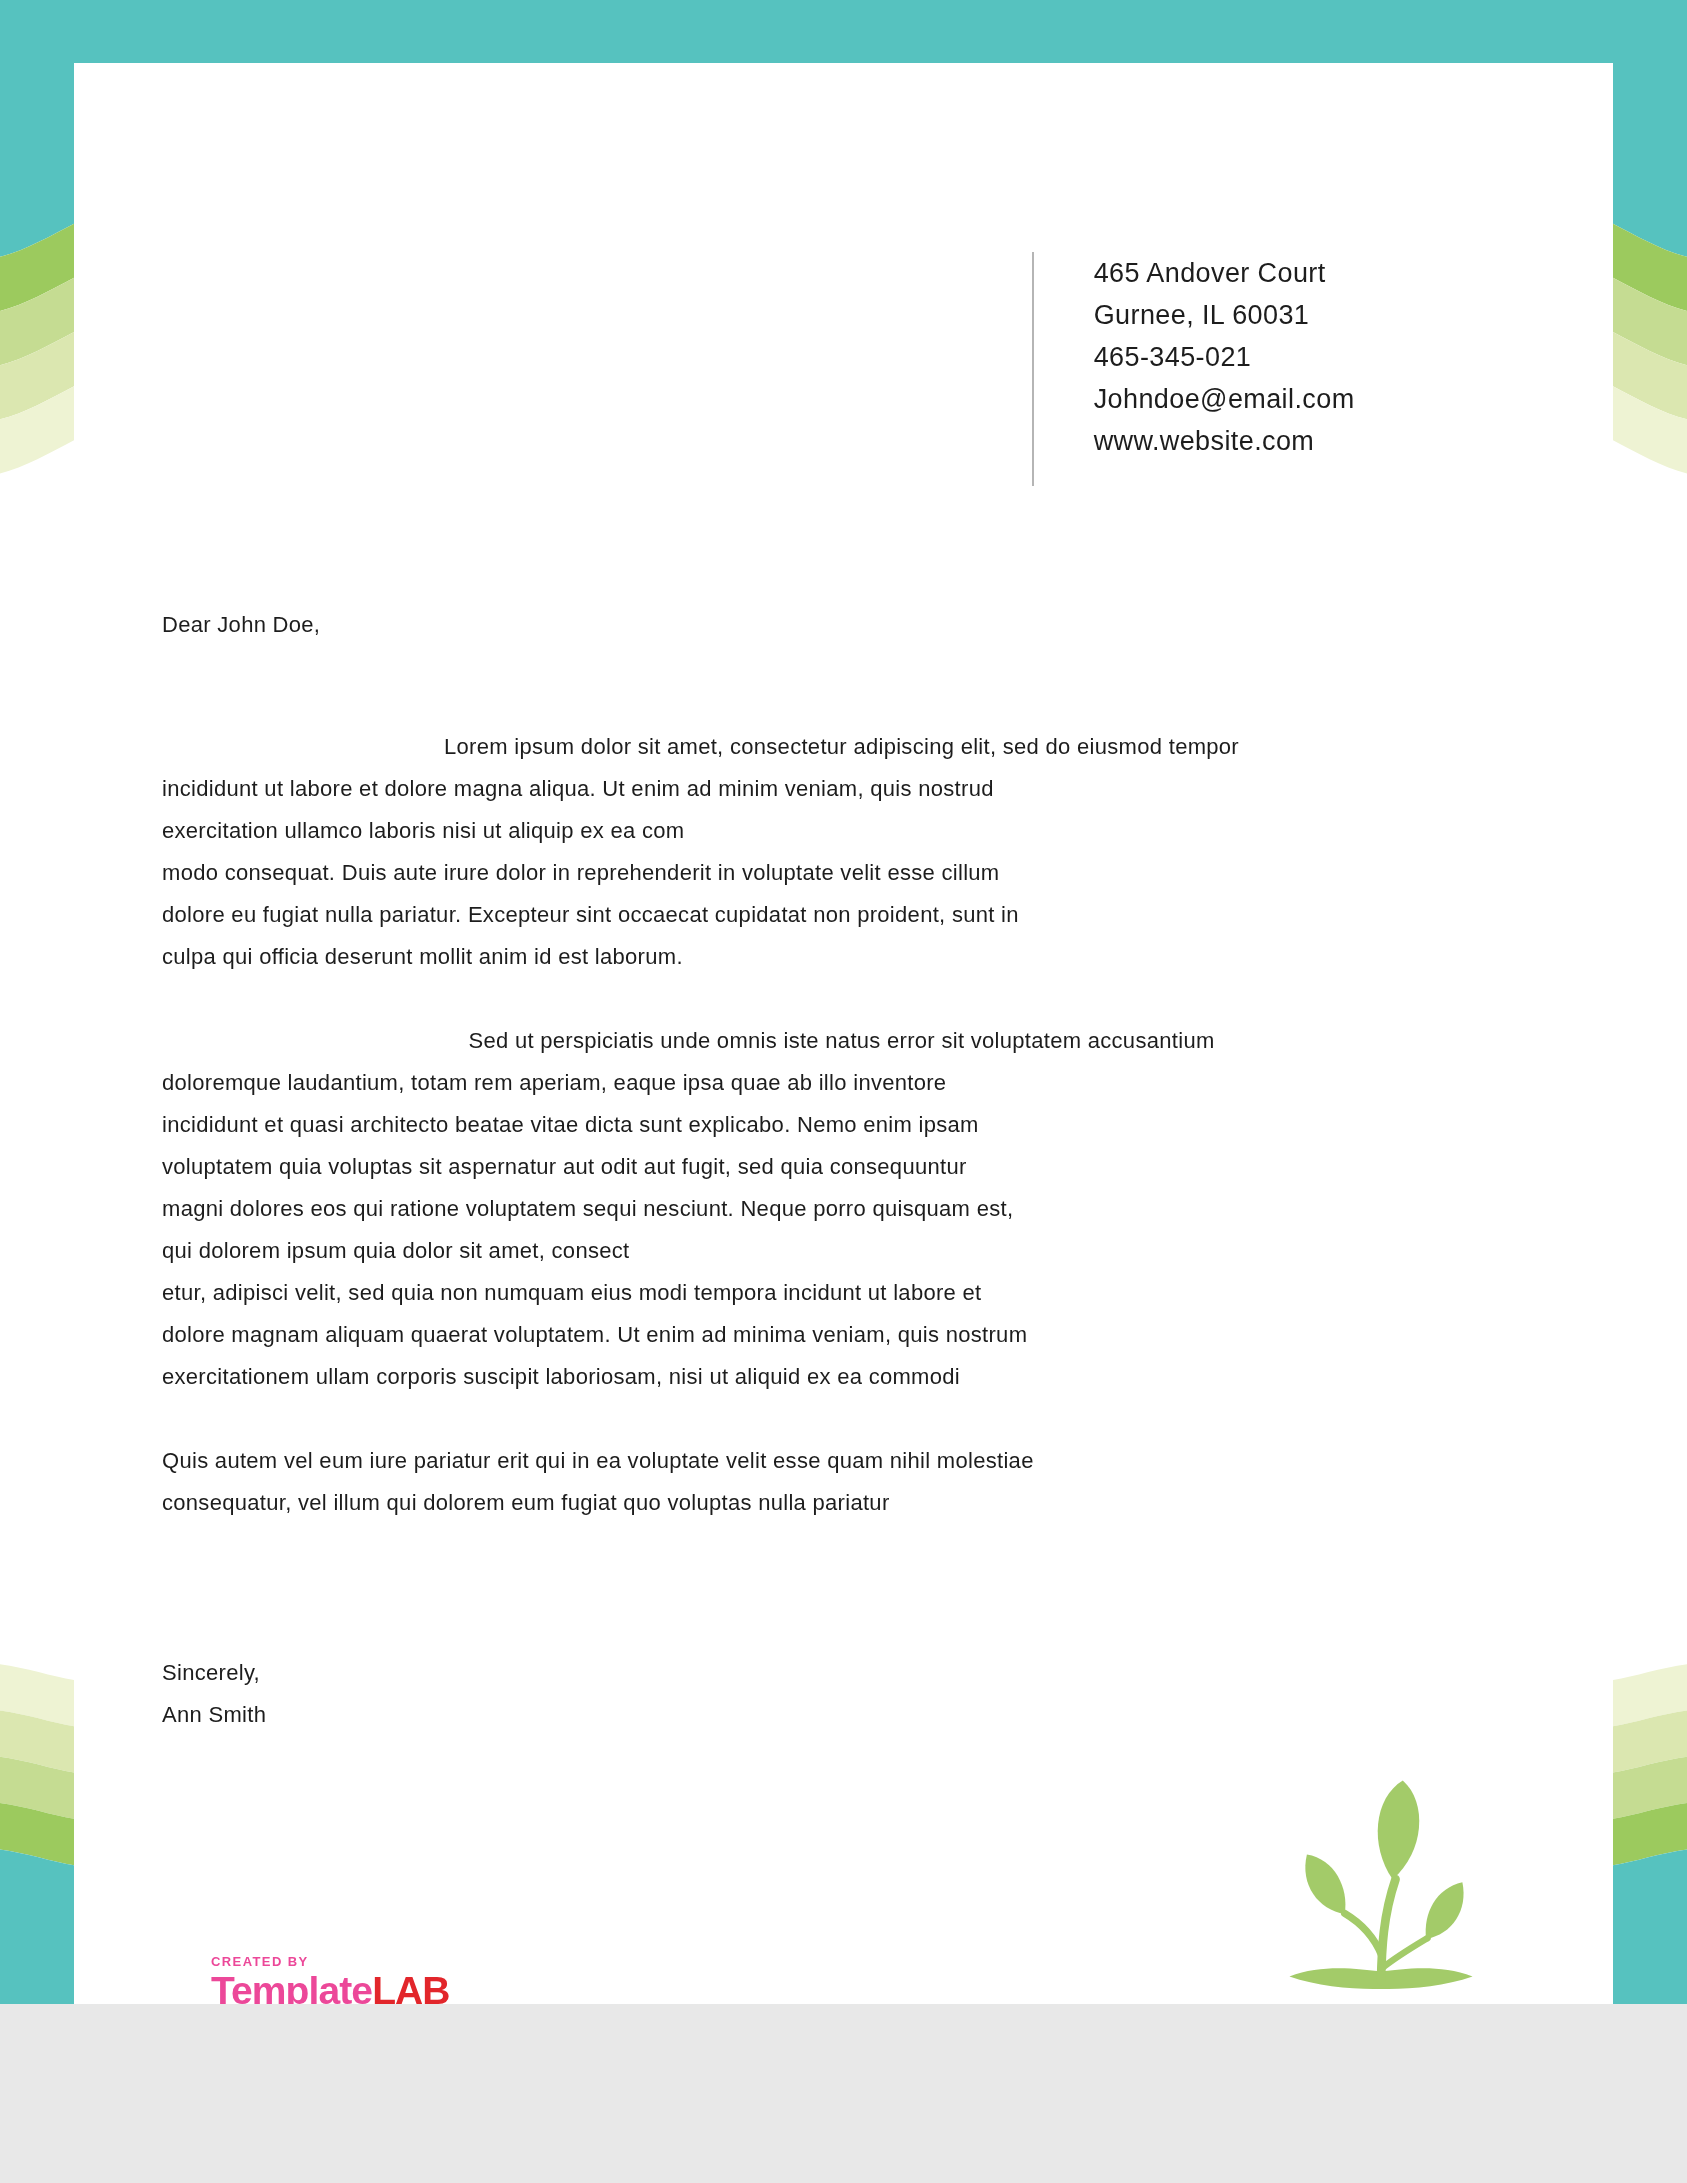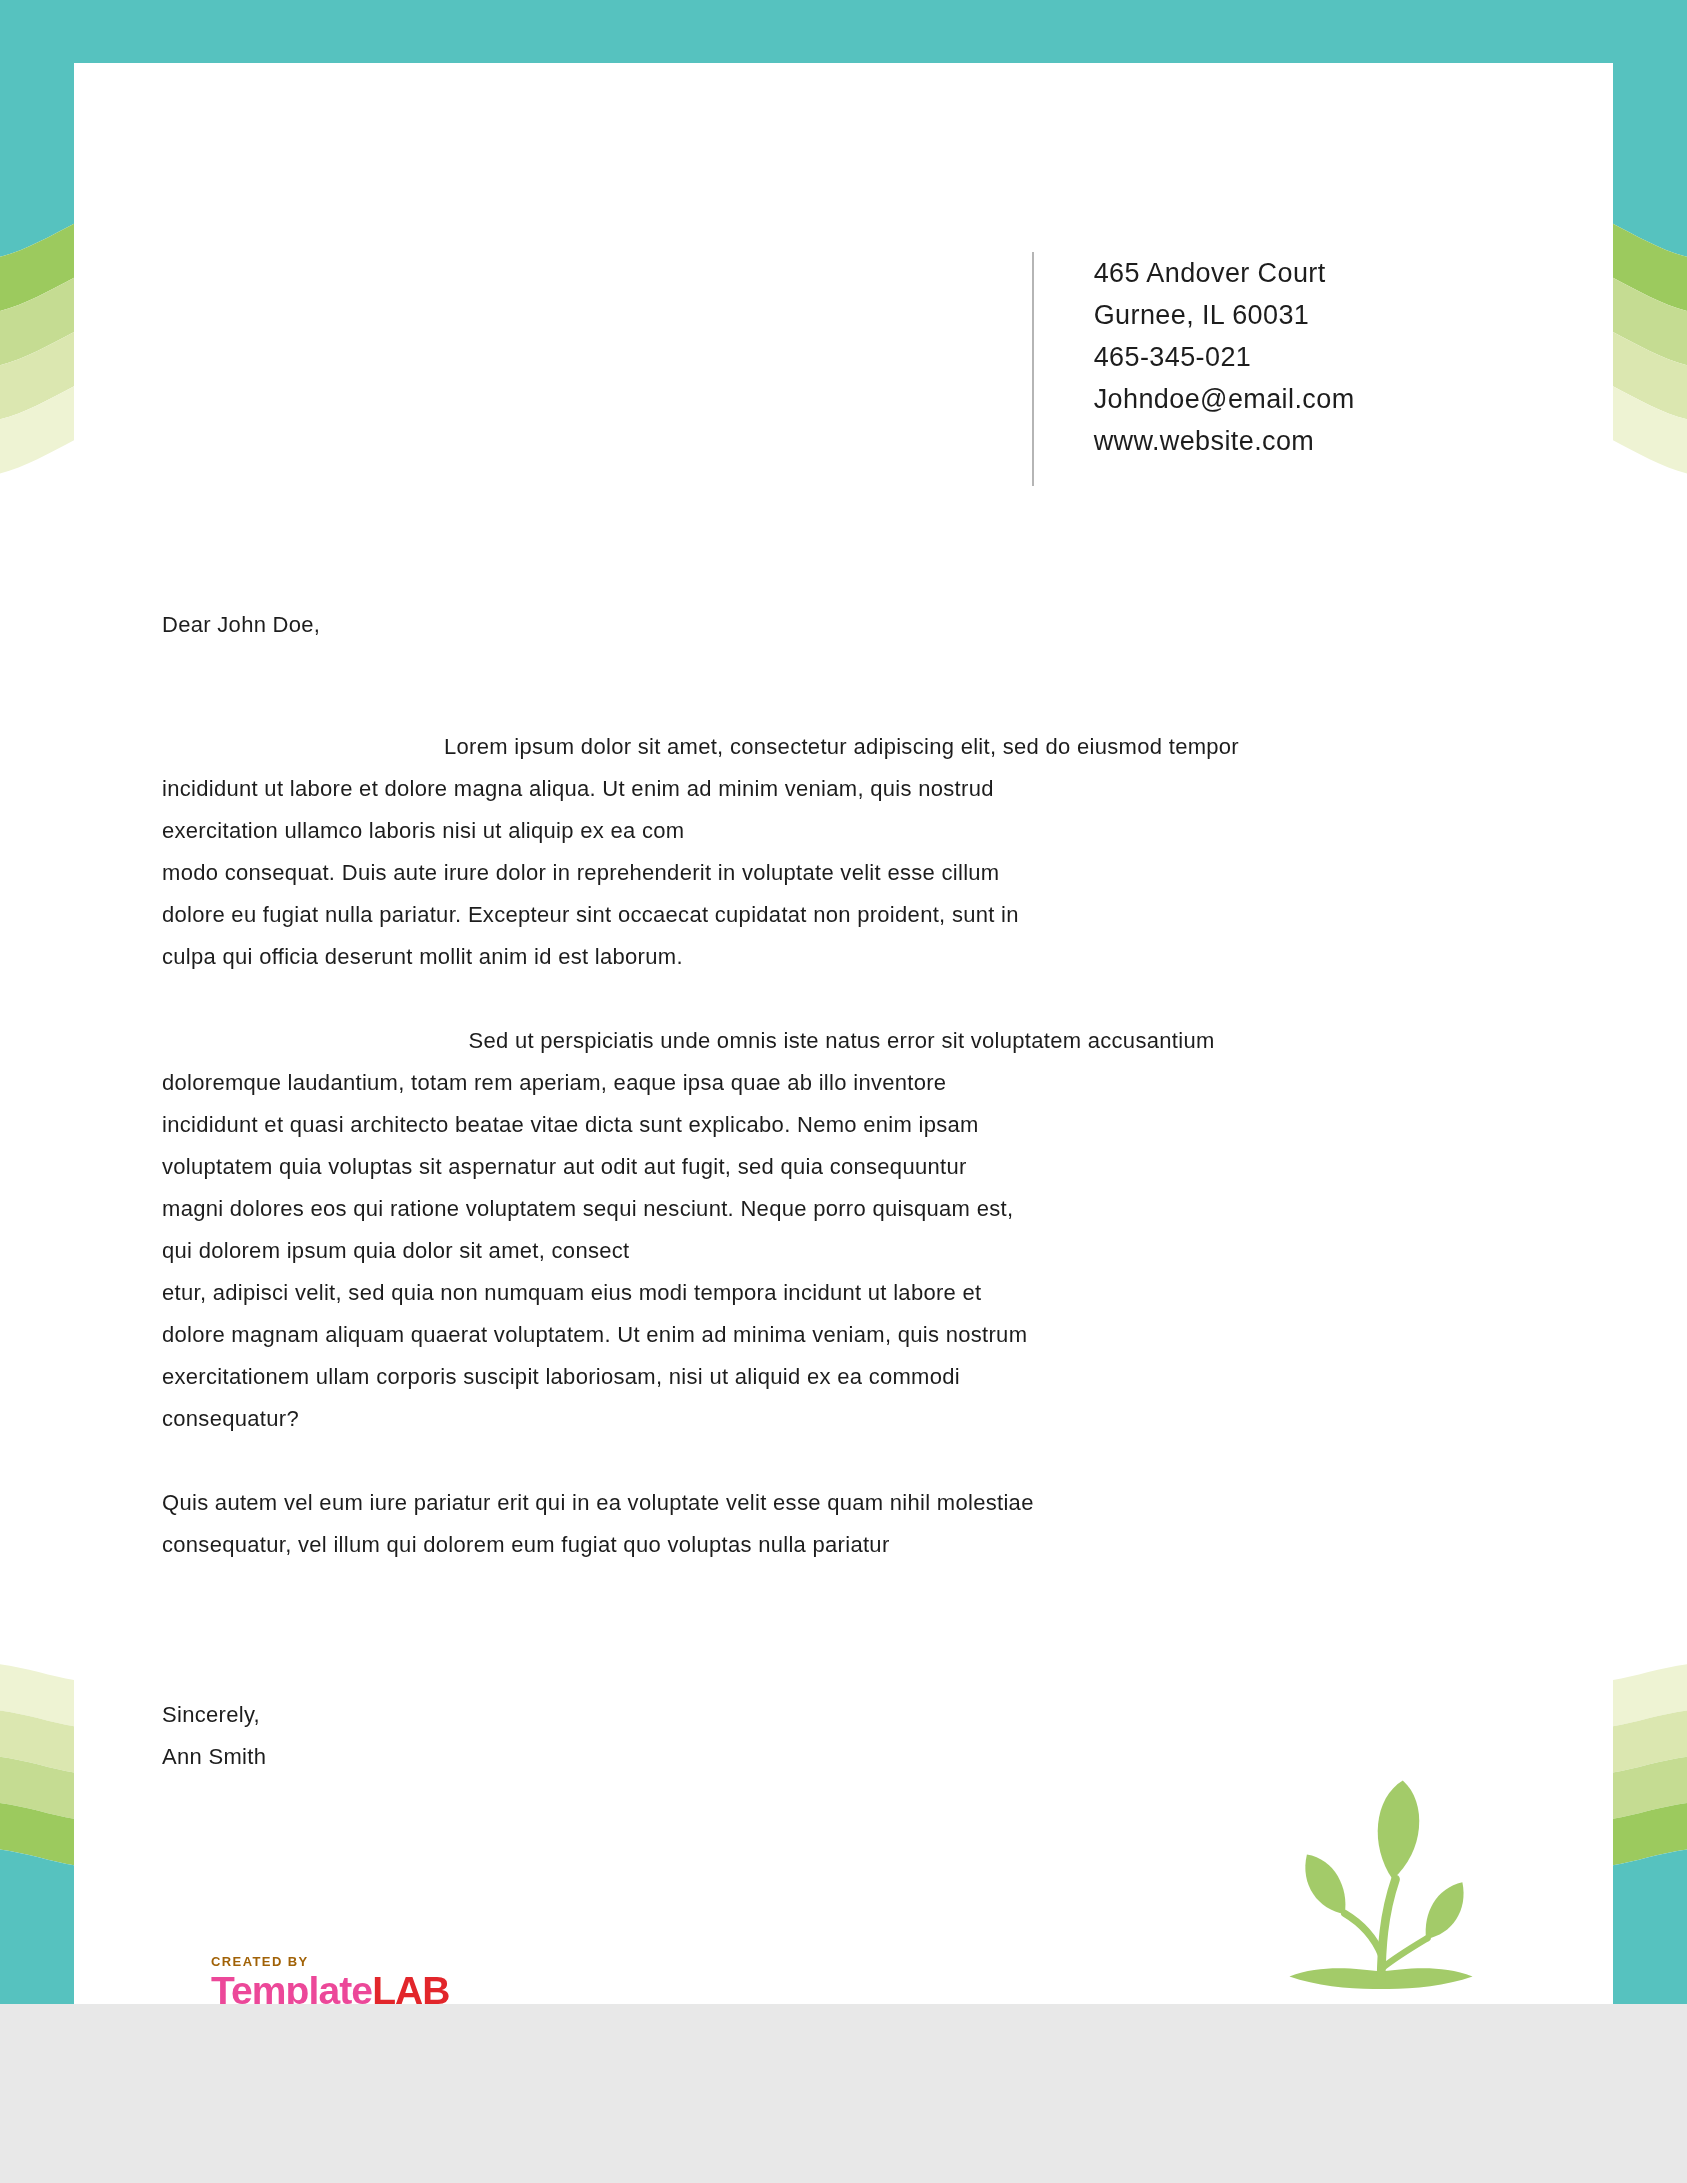--- a/index.html
+++ b/index.html
@@ -95,35 +95,34 @@
         <div class="para">
           <div class="letter-line indent">Sed ut perspiciatis unde omnis iste natus error sit voluptatem accusantium</div>
           <div class="letter-line">doloremque laudantium, totam rem aperiam, eaque ipsa quae ab illo inventore</div>
           <div class="letter-line">incididunt et quasi architecto beatae vitae dicta sunt explicabo. Nemo enim ipsam</div>
           <div class="letter-line">voluptatem quia voluptas sit aspernatur aut odit aut fugit, sed quia consequuntur</div>
           <div class="letter-line">magni dolores eos qui ratione voluptatem sequi nesciunt. Neque porro quisquam est,</div>
           <div class="letter-line">qui dolorem ipsum quia dolor sit amet, consect</div>
           <div class="letter-line">etur, adipisci velit, sed quia non numquam eius modi tempora incidunt ut labore et</div>
           <div class="letter-line">dolore magnam aliquam quaerat voluptatem. Ut enim ad minima veniam, quis nostrum</div>
           <div class="letter-line">exercitationem ullam corporis suscipit laboriosam, nisi ut aliquid ex ea commodi</div>
-          <div class="letter-line">consequatur?</div>
         </div>
         <div class="para">
           <div class="letter-line">Quis autem vel eum iure pariatur erit qui in ea voluptate velit esse quam nihil molestiae</div>
           <div class="letter-line">consequatur, vel illum qui dolorem eum fugiat quo voluptas nulla pariatur</div>
         </div>
       </div>
     <div class="closing">
         <div class="closing-line">Sincerely,</div>
         <div class="closing-line">Ann Smith</div>
       </div>
   </div>
 
   <div class="creator">
-    <div class="creator-small" style="color: #a16207;">CREATED BY</div>
+    <div class="creator-small" style="color: #ec4899;">CREATED BY</div>
     <div class="creator-logo">
       <span style="color: #ec4899;">Template</span><span style="color: rgb(226, 38, 43);">LAB</span>
     </div>
   </div>
 
   <div class="person">
     <svg class="person-logo" viewBox="0 0 300 320">
       <path d="M24,284 C70,266 120,274 150,277 C180,274 230,266 276,284 C236,298 186,302 150,301 C114,302 64,298 24,284 Z" fill="#a3cb69"></path>
       <path fill="none" stroke-width="12" stroke-linecap="round" d="M150,290 C151,245 153,200 170,150" stroke="#a3cb69"></path>
       <path fill="none" stroke-width="10" stroke-linecap="round" d="M151,255 C140,228 122,210 100,197" stroke="#a3cb69"></path>

